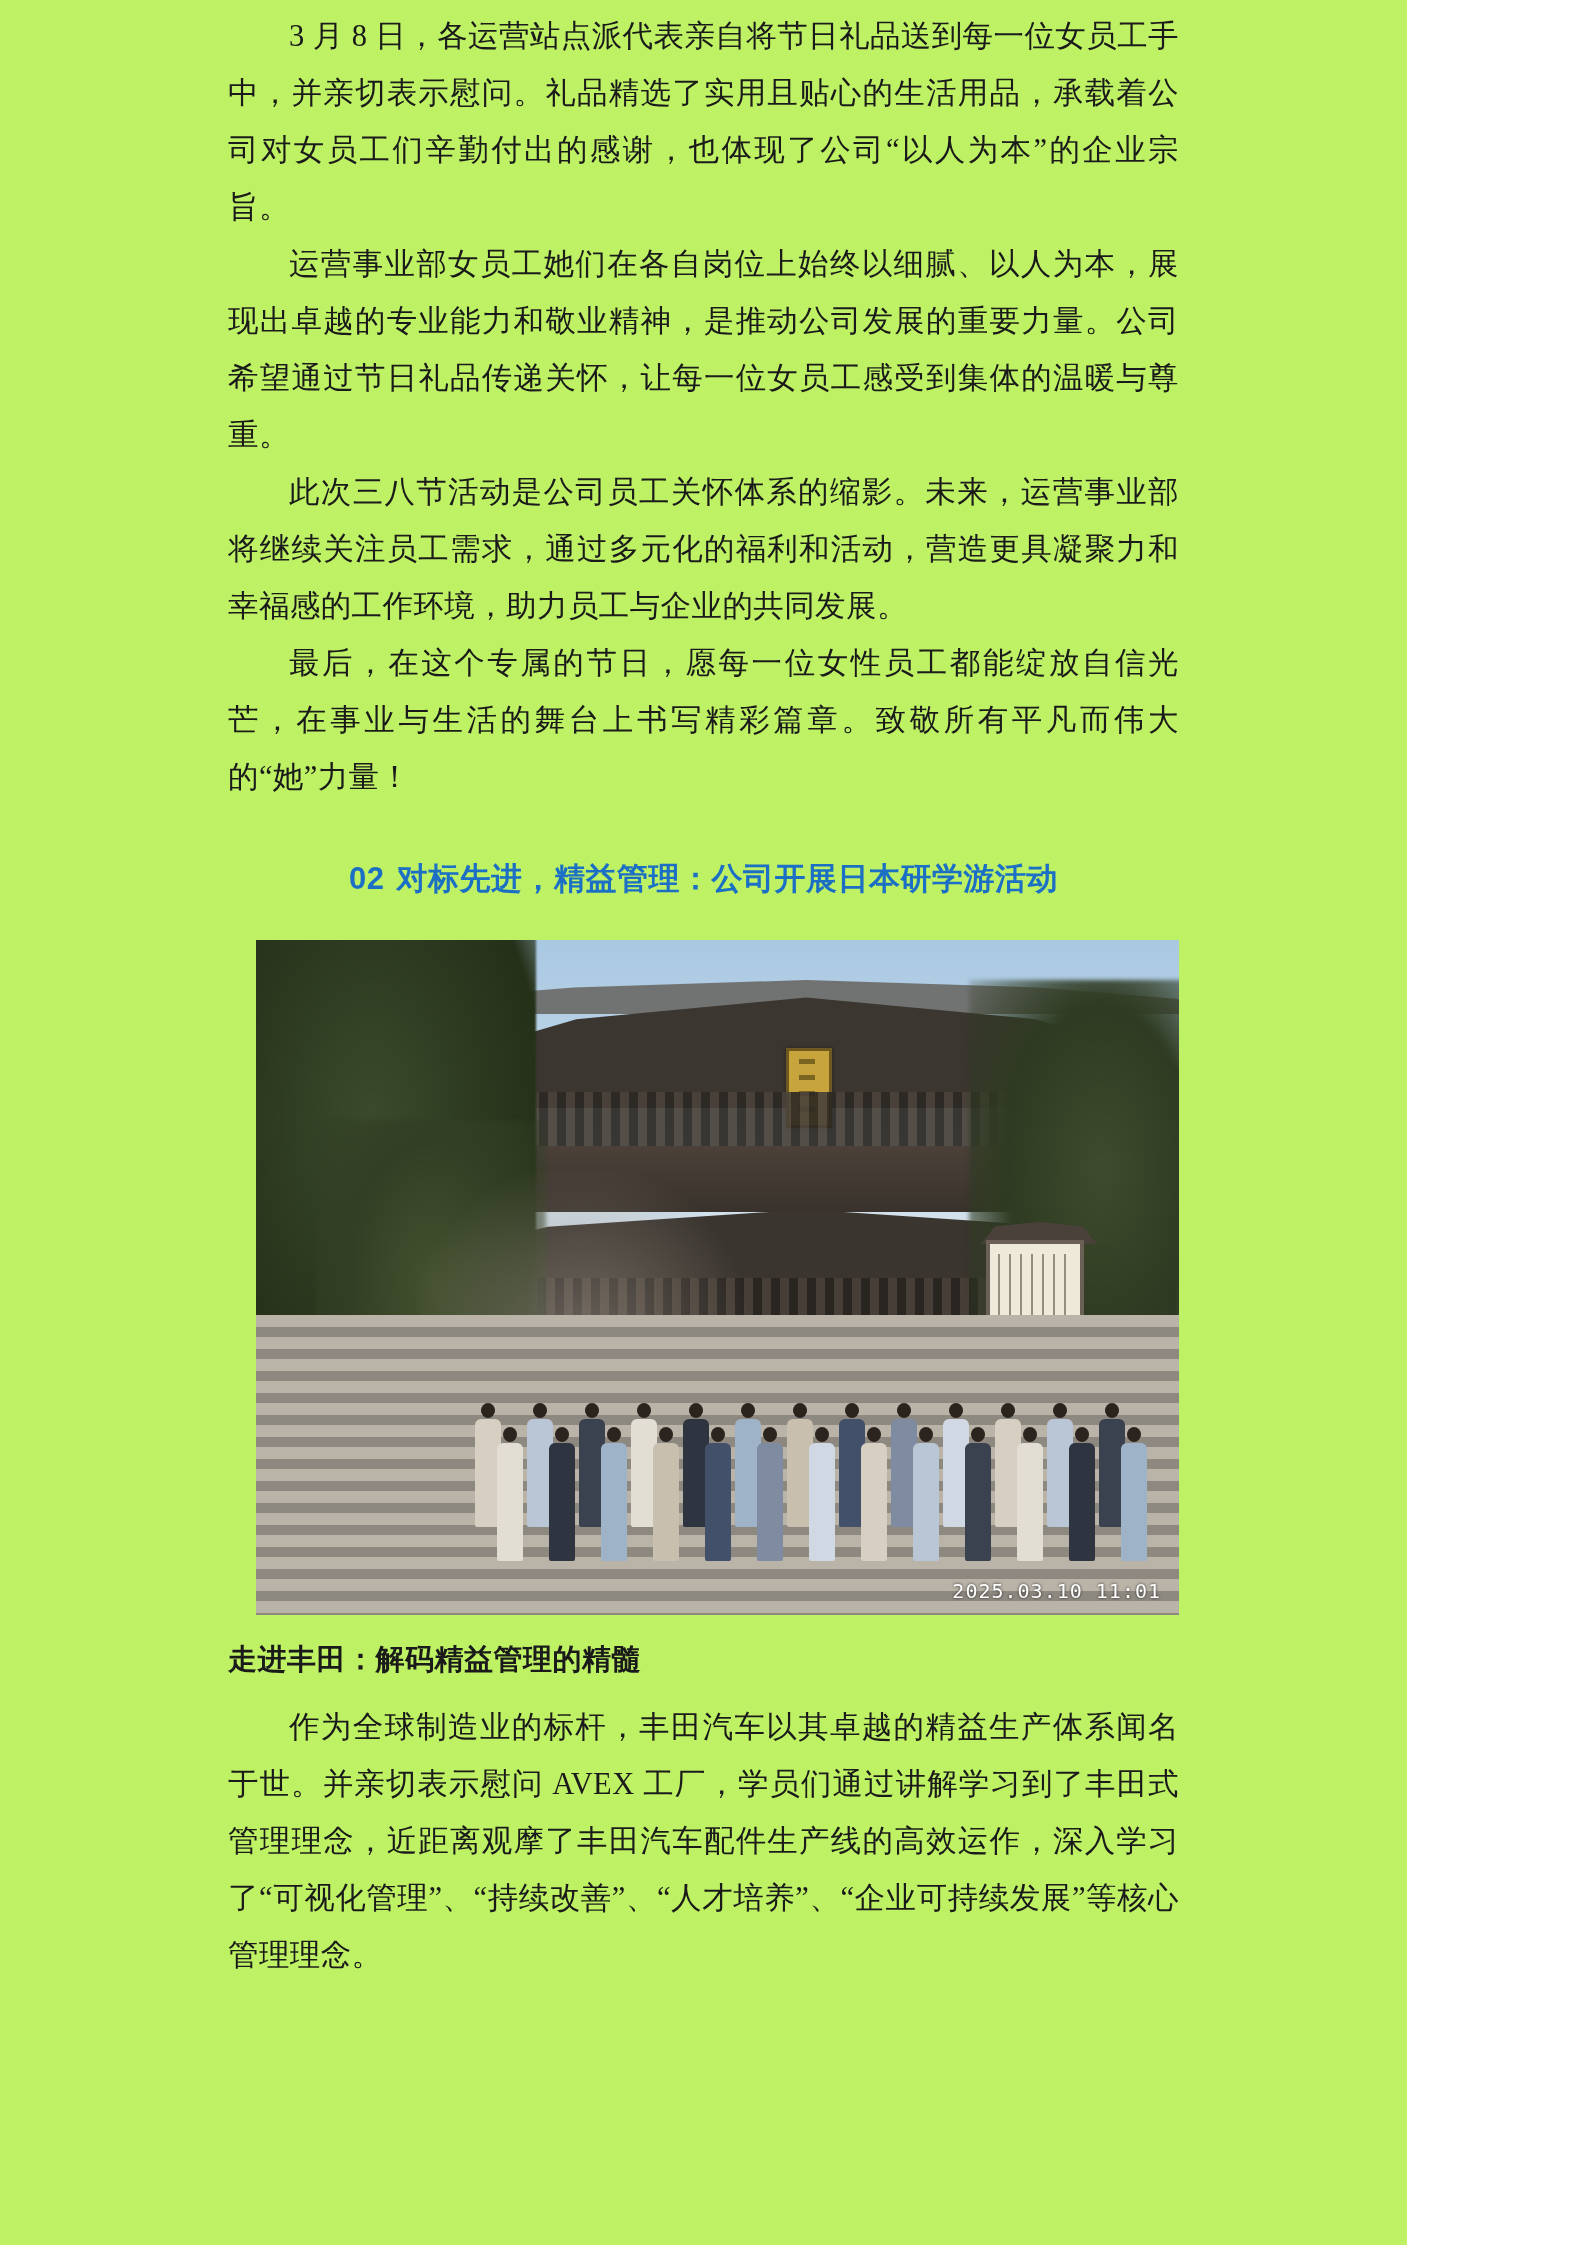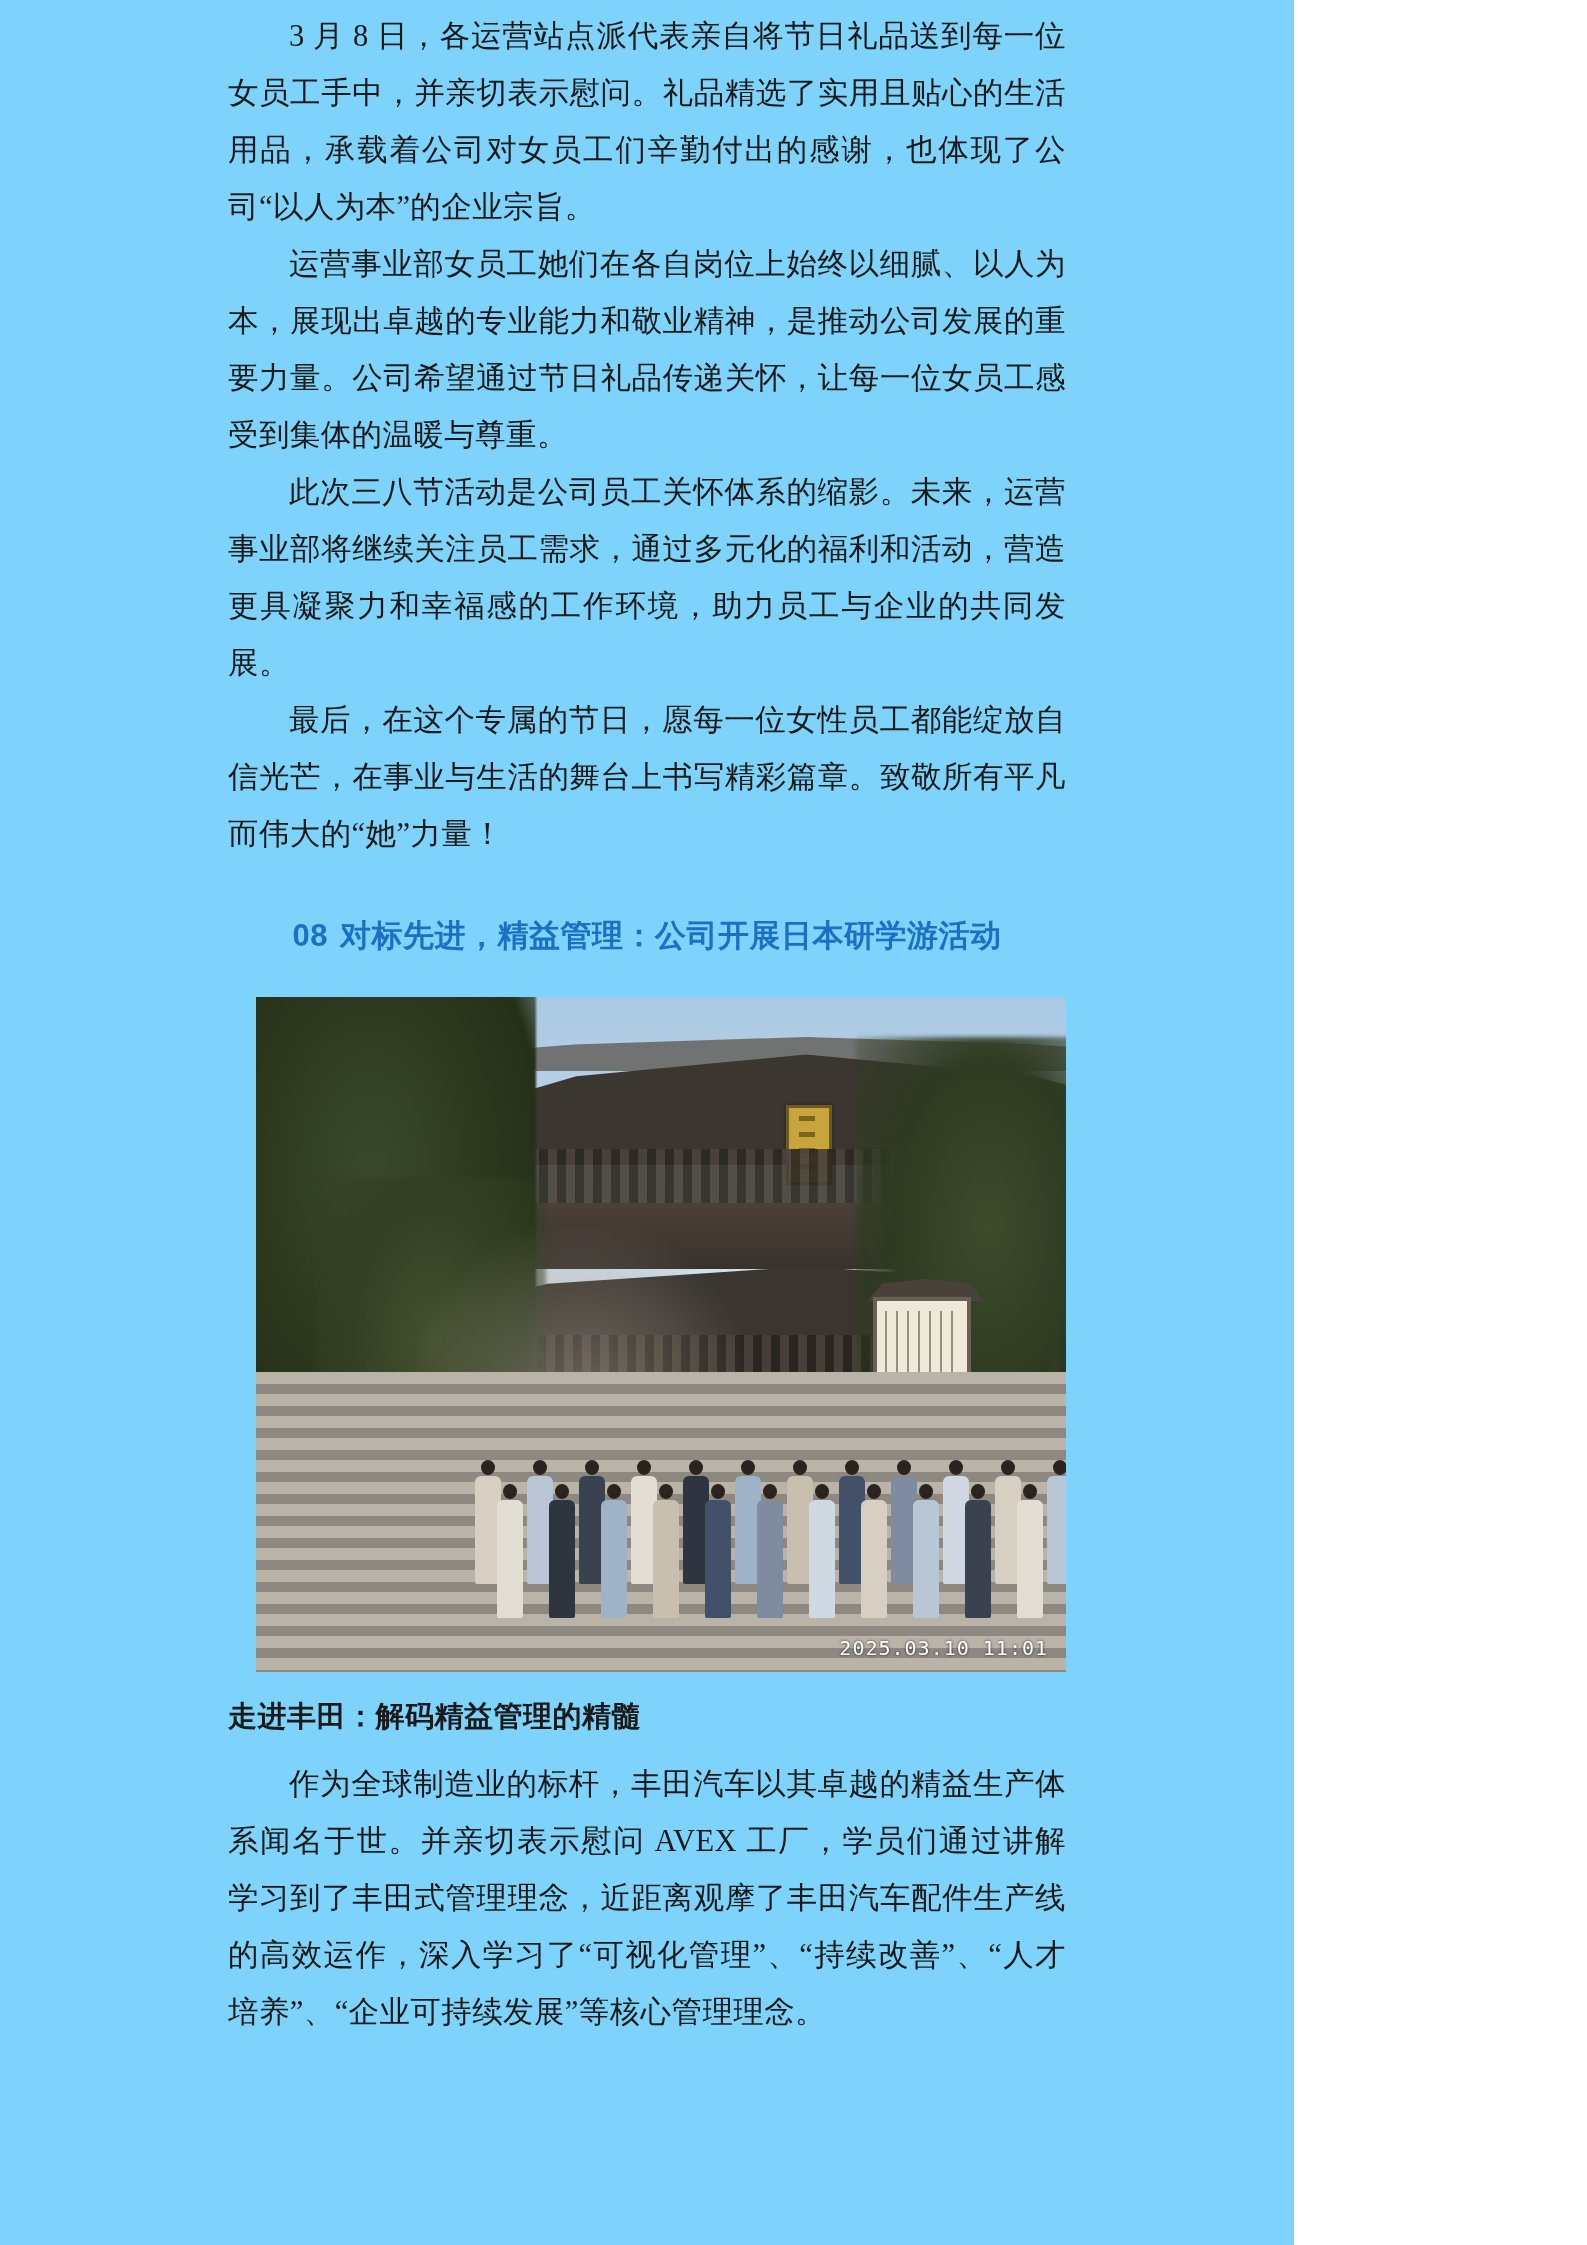--- a/index.html
+++ b/index.html
@@ -1,24 +1,24 @@
 <!DOCTYPE html>
 <html><head>
 <meta charset="utf-8">
 <style>
   html, body {
     margin: 0;
     padding: 0;
     background: #ffffff;
   }
   .page {
-    width: 1294px;
+    width: 1407px;
     min-height: 2245px;
     position: relative;
-    background: #7dd3fc;
+    background: #bef264;
     box-sizing: border-box;
     padding: 0 228px 0 228px;
     font-family: "Liberation Serif", "DejaVu Serif", serif;
   }
   .para {
     font-family: "Liberation Serif", "DejaVu Serif", serif;
     font-size: 30.5px;
     line-height: 57px;
     color: #1a1a1a;
     text-indent: 2em;
@@ -257,21 +257,21 @@
 <body>
 
 <div class="page">
 
   <p class="para first">3 月 8 日，各运营站点派代表亲自将节日礼品送到每一位女员工手中，并亲切表示慰问。礼品精选了实用且贴心的生活用品，承载着公司对女员工们辛勤付出的感谢，也体现了公司“以人为本”的企业宗旨。</p>
   <p class="para">运营事业部女员工她们在各自岗位上始终以细腻、以人为本，展现出卓越的专业能力和敬业精神，是推动公司发展的重要力量。公司希望通过节日礼品传递关怀，让每一位女员工感受到集体的温暖与尊重。</p>
   <p class="para">此次三八节活动是公司员工关怀体系的缩影。未来，运营事业部将继续关注员工需求，通过多元化的福利和活动，营造更具凝聚力和幸福感的工作环境，助力员工与企业的共同发展。</p>
   <p class="para">最后，在这个专属的节日，愿每一位女性员工都能绽放自信光芒，在事业与生活的舞台上书写精彩篇章。致敬所有平凡而伟大的“她”力量！</p>
 
   <h2 class="section-heading">
-    <span class="num">08</span><span>对标先进，精益管理：公司开展日本研学游活动</span>
+    <span class="num">02</span><span>对标先进，精益管理：公司开展日本研学游活动</span>
   </h2>
 
 
   <div class="photo-wrap">
     <div class="photo">
       <div class="sky"></div>
       <div class="roof-upper-edge"></div>
       <div class="roof-upper"></div>
       <div class="plaque"></div>
       <div class="eave-band1"></div>

